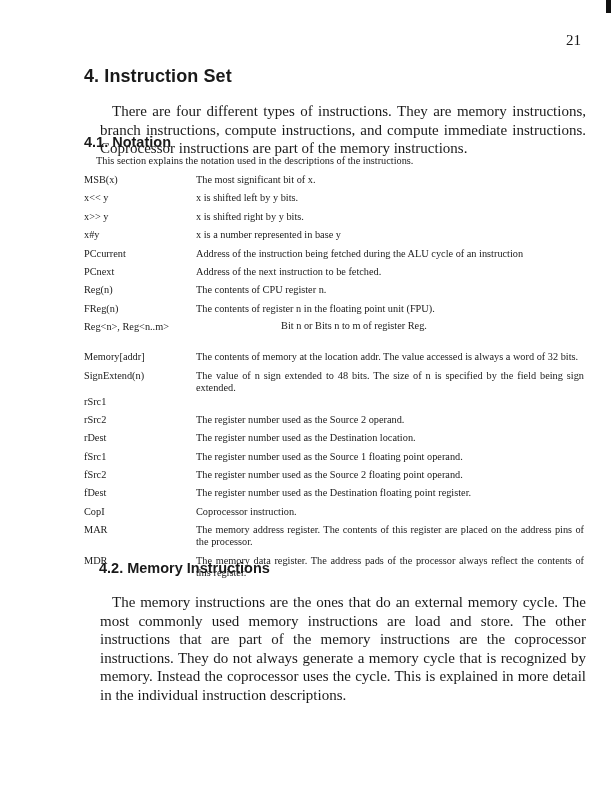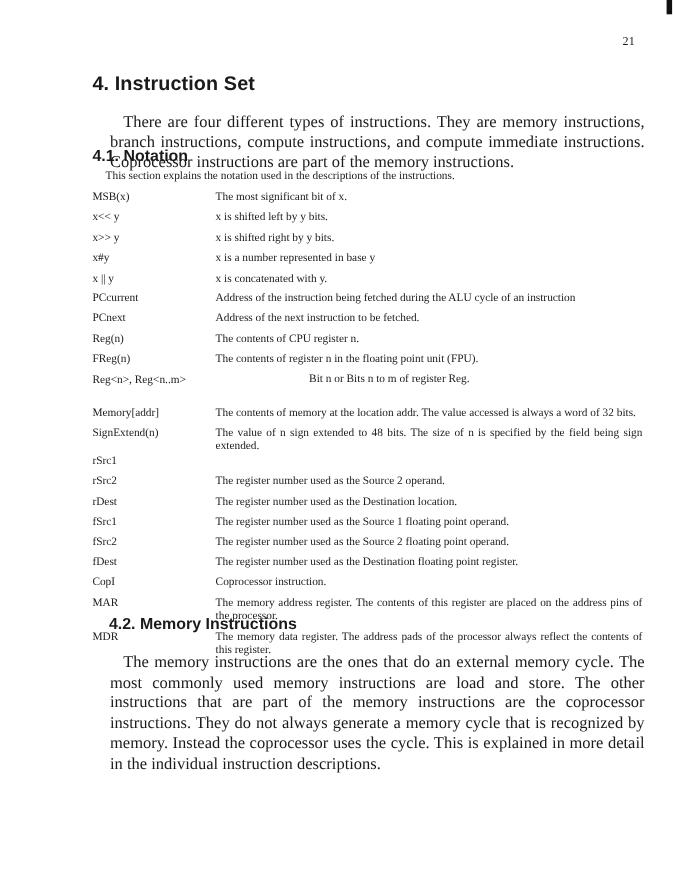--- a/index.html
+++ b/index.html
@@ -1,19 +1,19 @@
 <!DOCTYPE html>
 <html><head>
 <meta charset="utf-8">
 <style>
   html, body { margin:0; padding:0; background:#ffffff; }
   body { width:612px; height:791px; position:relative; overflow:hidden;
          font-family:"Liberation Serif", serif; color:#1a1a1a; }
   .edge-mark { position:absolute; left:606px; top:0; width:5px; height:13px; background:#111; }
-  .page-number { position:absolute; left:566px; top:32px; font-size:11px; }
+  .page-number { position:absolute; left:566px; top:32px; font-size:15px; }
   h1 { position:absolute; left:84px; top:66px; margin:0; font-family:"Liberation Sans", sans-serif;
        font-weight:bold; font-size:18px; letter-spacing:0.1px; }
   h2 { position:absolute; margin:0; font-family:"Liberation Sans", sans-serif; font-weight:bold; font-size:14.5px; }
   .para { position:absolute; left:84px; width:486px; font-size:15px; line-height:18.5px;
           text-align:justify; text-indent:12px; margin:16px; }
   .notation-intro { position:absolute; left:96px; top:155px; font-size:10.3px; }
   .defs { position:absolute; left:84px; top:172px; width:500px; font-size:10.3px; }
   .def-row { display:flex; min-height:18.4px; }
   .def-term { width:112px; flex:none; }
   .def-desc { flex:1; line-height:12px; padding-top:2px; text-align:justify; }
@@ -41,24 +41,20 @@
       <span class="def-term">x&lt;&lt; y</span>
       <span class="def-desc">x is shifted left by y bits.</span>
     </div>
   <div class="def-row">
       <span class="def-term">x&gt;&gt; y</span>
       <span class="def-desc">x is shifted right by y bits.</span>
     </div>
   <div class="def-row">
       <span class="def-term">x#y</span>
       <span class="def-desc">x is a number represented in base y</span>
-    </div>
-  <div class="def-row">
-      <span class="def-term">x || y</span>
-      <span class="def-desc">x is concatenated with y.</span>
     </div>
   <div class="def-row">
       <span class="def-term">PCcurrent</span>
       <span class="def-desc">Address of the instruction being fetched during the ALU cycle of an instruction</span>
     </div>
   <div class="def-row">
       <span class="def-term">PCnext</span>
       <span class="def-desc">Address of the next instruction to be fetched.</span>
     </div>
   <div class="def-row">

